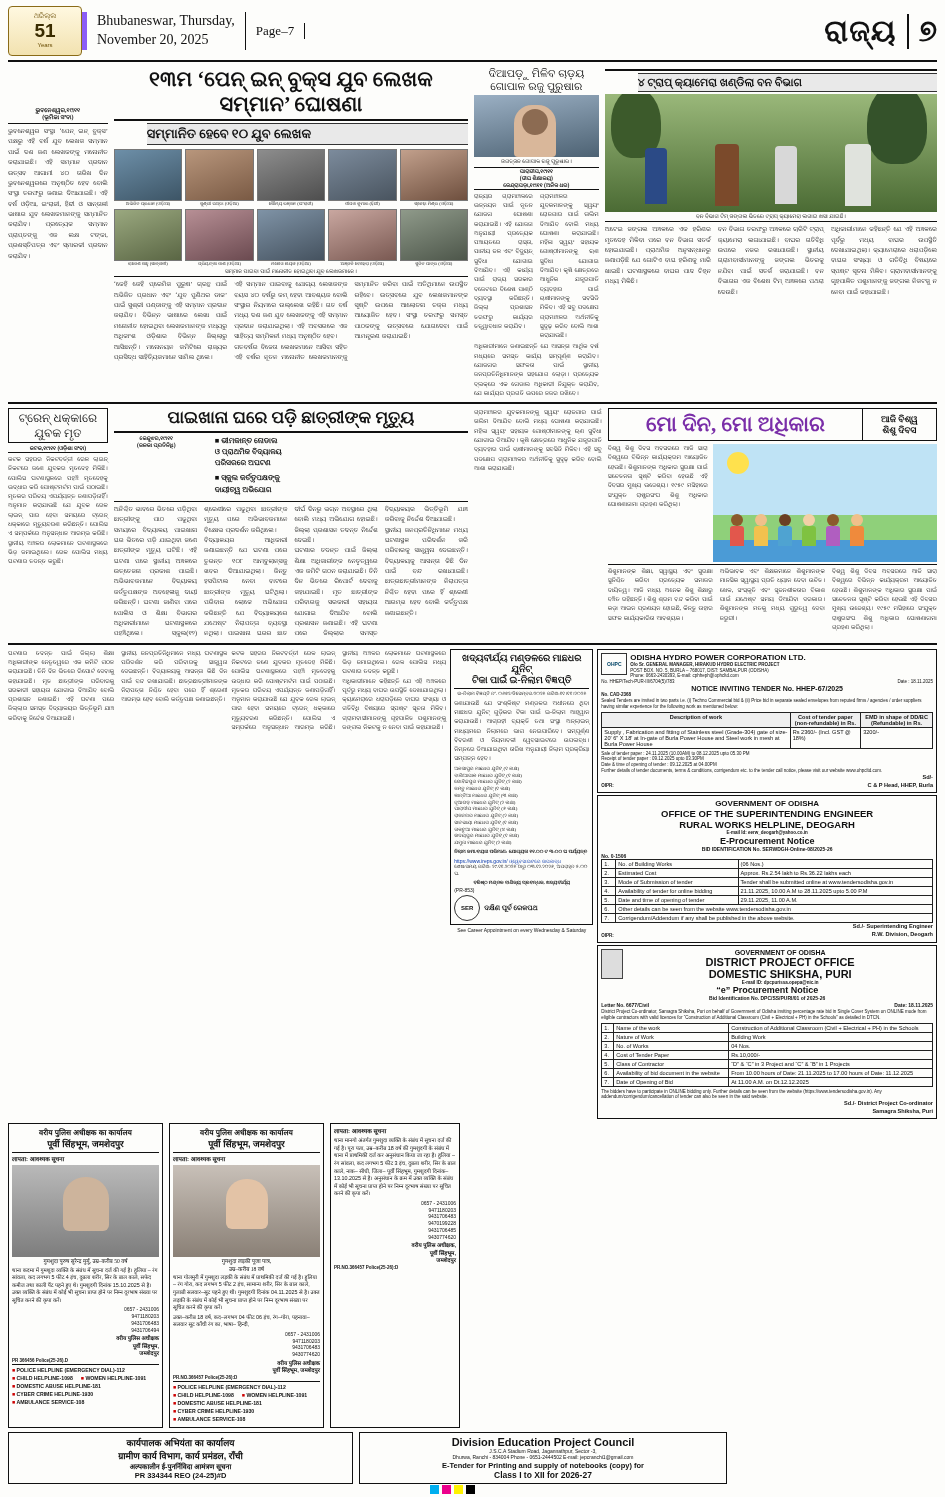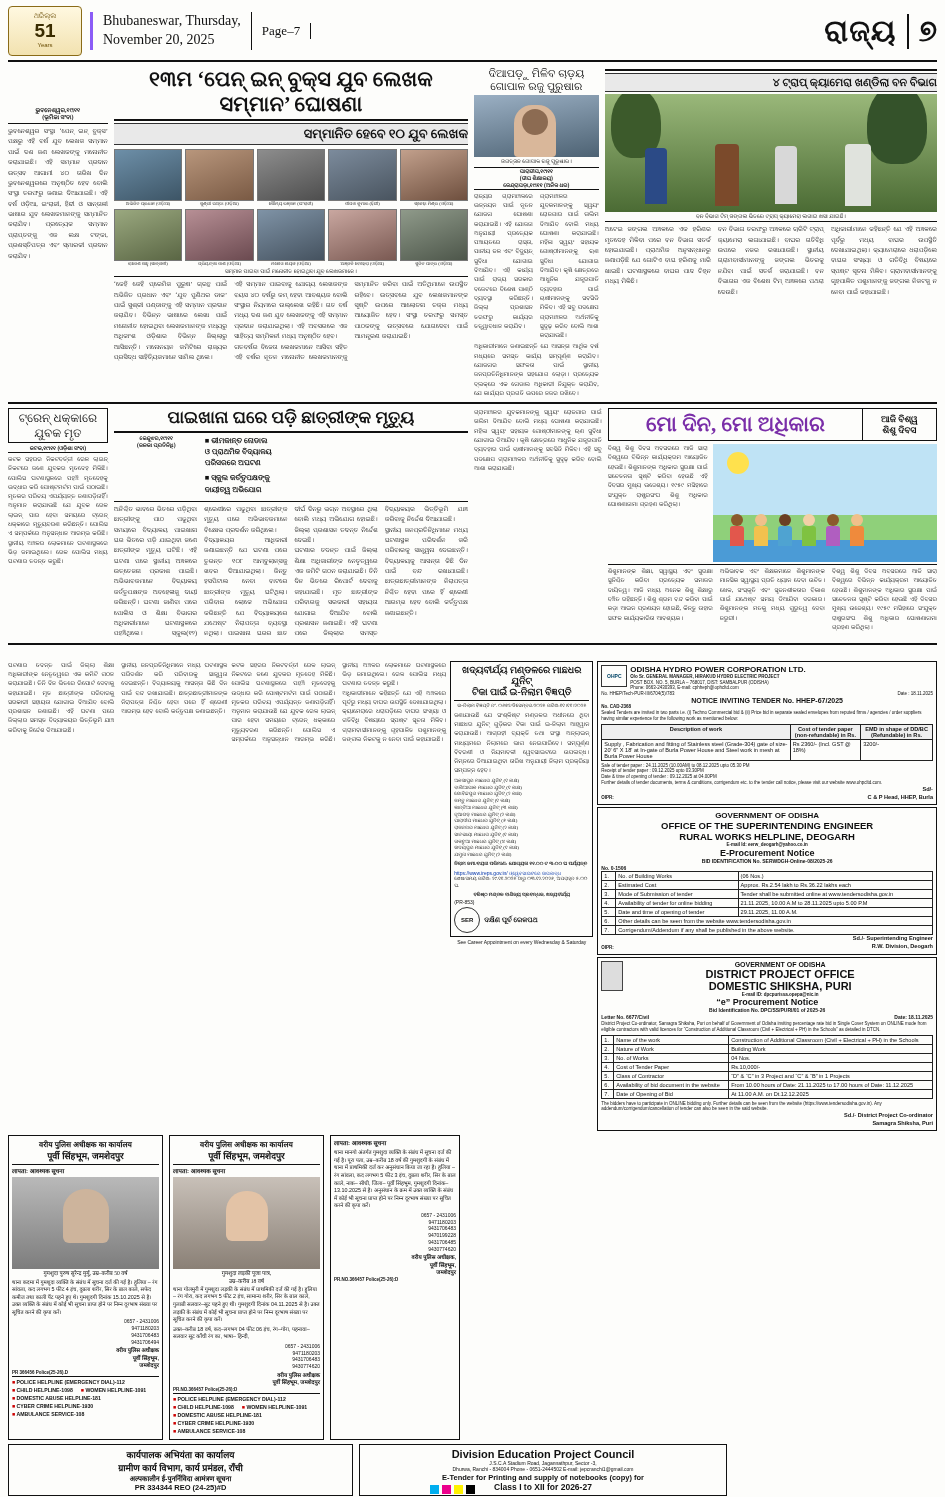--- a/index.html
+++ b/index.html
@@ -16,21 +16,21 @@
   
   .masthead { display: flex; align-items: center; border-bottom: 2px solid #111; padding-bottom: 4px; height: 56px; }
   .logo-badge {
     width: 74px; height: 50px; border: 1px solid #8a6b18; border-radius: 4px;
     background: linear-gradient(#fff8e0, #f2e2b0);
     display: flex; flex-direction: column; align-items: center; justify-content: center;
     font-size: 7px; color: #6b4e06; line-height: 1.1;
   }
   .logo-badge .big { font-size: 19px; font-weight: bold; color: #3a2c00; }
   .logo-badge .sm { font-size: 6px; }
-  .dateline { border-left: 3px solid #8b5cf6; border-right: 1px solid #111; margin-left: 8px; padding: 0 10px;
+  .dateline { border-left: 5px solid #8b5cf6; border-right: 1px solid #111; padding: 0 10px;
     font-family: "Liberation Serif", serif; font-size: 14px; line-height: 1.35; }
   .pageno { padding: 0 10px; font-family: "Liberation Serif", serif; font-size: 13px; border-right: 1px solid #111; }
   .masthead-spacer { flex: 1; }
   .section-title { font-size: 30px; font-weight: bold; letter-spacing: 1px; padding-right: 4px; }
   .section-num { font-size: 30px; font-weight: bold; border-left: 2px solid #111; padding-left: 10px; margin-left: 6px; }
 
   
   .or { font-family: "Liberation Serif", serif; }
   .body-txt {
     font-family: "Liberation Serif", serif;
@@ -43,21 +43,21 @@
   .cols4 { column-count: 4; column-gap: 7px; }
   .rule { border-top: 1px solid #111; }
   .rule-thick { border-top: 2px solid #111; }
 
   
   .head-xl { font-size: 21px; font-weight: bold; text-align: center; line-height: 1.18; }
   .head-l { font-size: 17px; font-weight: bold; text-align: center; line-height: 1.2; }
   .head-s { font-size: 11px; font-weight: normal; text-align: center; line-height: 1.2; }
   .subhead-band {
     background: #e9e9e9; border-top: 1px solid #333; border-bottom: 1px solid #333;
-    text-align: right; font-size: 13px; font-weight: bold; padding: 2px 0;
+    text-align: left; font-size: 13px; font-weight: bold; padding: 2px 0; margin-left: 33px;
   }
 
   
   .top-area { display: flex; gap: 6px; margin-top: 5px; }
   .col-a { width: 100px; }
   .col-b { width: 355px; }
   .col-c { width: 125px; }
 
   
   .photo { background: #c9cbc6; position: relative; overflow: hidden; }
@@ -246,21 +246,21 @@
 ଯୁବକ ମୃତ</div>
       </div>
       <div class="or b center mt2" style="font-size:5.6px">କଟକ,୧୯ା୧୧ (ଓଡ଼ିଶା ସଂବା)</div>
       <div class="rule mb2"></div>
       <div class="body-txt small or">କଟକ ସହରର ନିକଟବର୍ତ୍ତୀ ରେଳ ଲାଇନ୍‌ ନିକଟରେ ଜଣେ ଯୁବକର ମୃତଦେହ ମିଳିଛି। ପୋଲିସ ଘଟଣାସ୍ଥଳରେ ପହଞ୍ଚି ମୃତଦେହକୁ ଉଦ୍ଧାର କରି ପୋଷ୍ଟମର୍ଟମ ପାଇଁ ପଠାଇଛି। ମୃତକର ପରିଚୟ ଏପର୍ଯ୍ୟନ୍ତ ଜଣାପଡ଼ିନାହିଁ। ଅନୁମାନ କରାଯାଉଛି ଯେ ଯୁବକ ରେଳ ଲାଇନ୍‌ ପାର ହେବା ସମୟରେ ଟ୍ରେନ୍‌ ଧକ୍କାରେ ମୃତ୍ୟୁବରଣ କରିଛନ୍ତି। ପୋଲିସ ଏ ସମ୍ପର୍କରେ ଅନୁସନ୍ଧାନ ଆରମ୍ଭ କରିଛି। ସ୍ଥାନୀୟ ଅଞ୍ଚଳର ଲୋକମାନେ ଘଟଣାସ୍ଥଳରେ ଭିଡ଼ ଜମାଇଥିଲେ। ରେଳ ପୋଲିସ ମଧ୍ୟ ଘଟଣାର ତଦନ୍ତ କରୁଛି।</div>
     </div>
 
     <div style="width:355px">
       <div class="head-l or">ପାଇଖାନା ଘରେ ପଡ଼ି ଛାତ୍ରୀଙ୍କ ମୃତ୍ୟୁ</div>
       <div class="rule-thick mt2 mb2"></div>
-      <div style="display:flex;gap:6px">
+      <div style="display:flex;gap:16px">
         <div style="width:85px">
           <div class="or b center" style="font-size:5.6px;white-space:pre-line">କେନ୍ଦୁଝର,୧୯ା୧୧
 (ଜଳକା ପ୍ରତିନିଧି)</div>
         </div>
         <div class="bullets" style="width:150px">
           <div style="white-space:pre-line">ଭୀମକାନ୍ତ ନୋଡାଲ
 ଓ ପ୍ରାଥମିକ ବିଦ୍ୟାଳୟ
 ପରିସରରେ ଅଘଟଣ</div>
           <div style="white-space:pre-line">ସ୍କୁଲ କର୍ତ୍ତୃପକ୍ଷଙ୍କୁ
 ଦାୟୀତ୍ୱ ଅଭିଯୋଗ</div>
@@ -326,21 +326,21 @@
       <div class="cols3">
         <div class="body-txt small or">ଶିଶୁମାନଙ୍କ ଶିକ୍ଷା, ସ୍ୱାସ୍ଥ୍ୟ ଏବଂ ସୁରକ୍ଷା ସୁନିଶ୍ଚିତ କରିବା ପ୍ରତ୍ୟେକ ସମାଜର ଦାୟିତ୍ୱ। ଆଜି ମଧ୍ୟ ଅନେକ ଶିଶୁ ଶିକ୍ଷାରୁ ବଞ୍ଚିତ ରହିଛନ୍ତି। ଶିଶୁ ଶ୍ରମ ବନ୍ଦ କରିବା ପାଇଁ କଡ଼ା ଆଇନ ପ୍ରଣୟନ ହୋଇଛି, କିନ୍ତୁ ତାହାର ସଫଳ କାର୍ଯ୍ୟକାରିତା ଆବଶ୍ୟକ।</div>
         <div class="body-txt small or">ଅଭିଭାବକ ଏବଂ ଶିକ୍ଷକମାନେ ଶିଶୁମାନଙ୍କ ମାନସିକ ସ୍ୱାସ୍ଥ୍ୟ ପ୍ରତି ଧ୍ୟାନ ଦେବା ଉଚିତ। ଖେଳ, ସଂସ୍କୃତି ଏବଂ ସୃଜନଶୀଳତାର ବିକାଶ ପାଇଁ ଯଥେଷ୍ଟ ସମୟ ଦିଆଯିବା ଦରକାର। ଶିଶୁମାନଙ୍କ ମତକୁ ମଧ୍ୟ ଗୁରୁତ୍ୱ ଦେବା ଜରୁରୀ।</div>
         <div class="body-txt small or">ବିଶ୍ୱ ଶିଶୁ ଦିବସ ଅବସରରେ ଆଜି ସାରା ବିଶ୍ୱରେ ବିଭିନ୍ନ କାର୍ଯ୍ୟକ୍ରମ ଆୟୋଜିତ ହେଉଛି। ଶିଶୁମାନଙ୍କ ଅଧିକାର ସୁରକ୍ଷା ପାଇଁ ସଚେତନତା ସୃଷ୍ଟି କରିବା ହେଉଛି ଏହି ଦିବସର ମୁଖ୍ୟ ଉଦ୍ଦେଶ୍ୟ। ୧୯୫୯ ମସିହାରେ ସଂଯୁକ୍ତ ରାଷ୍ଟ୍ରସଂଘ ଶିଶୁ ଅଧିକାର ଘୋଷଣାନାମା ଗ୍ରହଣ କରିଥିଲା।</div>
       </div>
     </div>
   </div>
 
   <div class="rule-thick" style="margin-top:4px"></div>
 
-  <div style="display:flex;gap:4px;margin-top:16px">
+  <div style="display:flex;gap:4px;margin-top:4px">
 
     <div style="width:230px">
       <div class="cols2">
         <div class="body-txt small or">ଘଟଣାର ତଦନ୍ତ ପାଇଁ ଜିଲ୍ଲା ଶିକ୍ଷା ଅଧିକାରୀଙ୍କ ନେତୃତ୍ୱରେ ଏକ କମିଟି ଗଠନ କରାଯାଇଛି। ତିନି ଦିନ ଭିତରେ ରିପୋର୍ଟ ଦେବାକୁ କହାଯାଇଛି। ମୃତ ଛାତ୍ରୀଙ୍କ ପରିବାରକୁ ସରକାରୀ ସହାୟତା ଯୋଗାଇ ଦିଆଯିବ ବୋଲି ପ୍ରଶାସନ ଜଣାଇଛି। ଏହି ଘଟଣା ପରେ ଜିଲ୍ଲାର ସମସ୍ତ ବିଦ୍ୟାଳୟର ଭିତ୍ତିଭୂମି ଯାଞ୍ଚ କରିବାକୁ ନିର୍ଦ୍ଦେଶ ଦିଆଯାଇଛି।</div>
         <div class="body-txt small or">ସ୍ଥାନୀୟ ଜନପ୍ରତିନିଧିମାନେ ମଧ୍ୟ ଘଟଣାସ୍ଥଳ ପରିଦର୍ଶନ କରି ପରିବାରକୁ ସାନ୍ତ୍ୱନା ଦେଇଛନ୍ତି। ବିଦ୍ୟାଳୟକୁ ଆସନ୍ତା କିଛି ଦିନ ପାଇଁ ବନ୍ଦ ରଖାଯାଇଛି। ଛାତ୍ରଛାତ୍ରୀମାନଙ୍କ ନିରାପତ୍ତା ନିଶ୍ଚିତ ହେବା ପରେ ହିଁ ଶ୍ରେଣୀ ଆରମ୍ଭ ହେବ ବୋଲି କର୍ତ୍ତୃପକ୍ଷ ଜଣାଇଛନ୍ତି।</div>
       </div>
     </div>
 
     <div style="width:225px">
       <div class="cols2">

